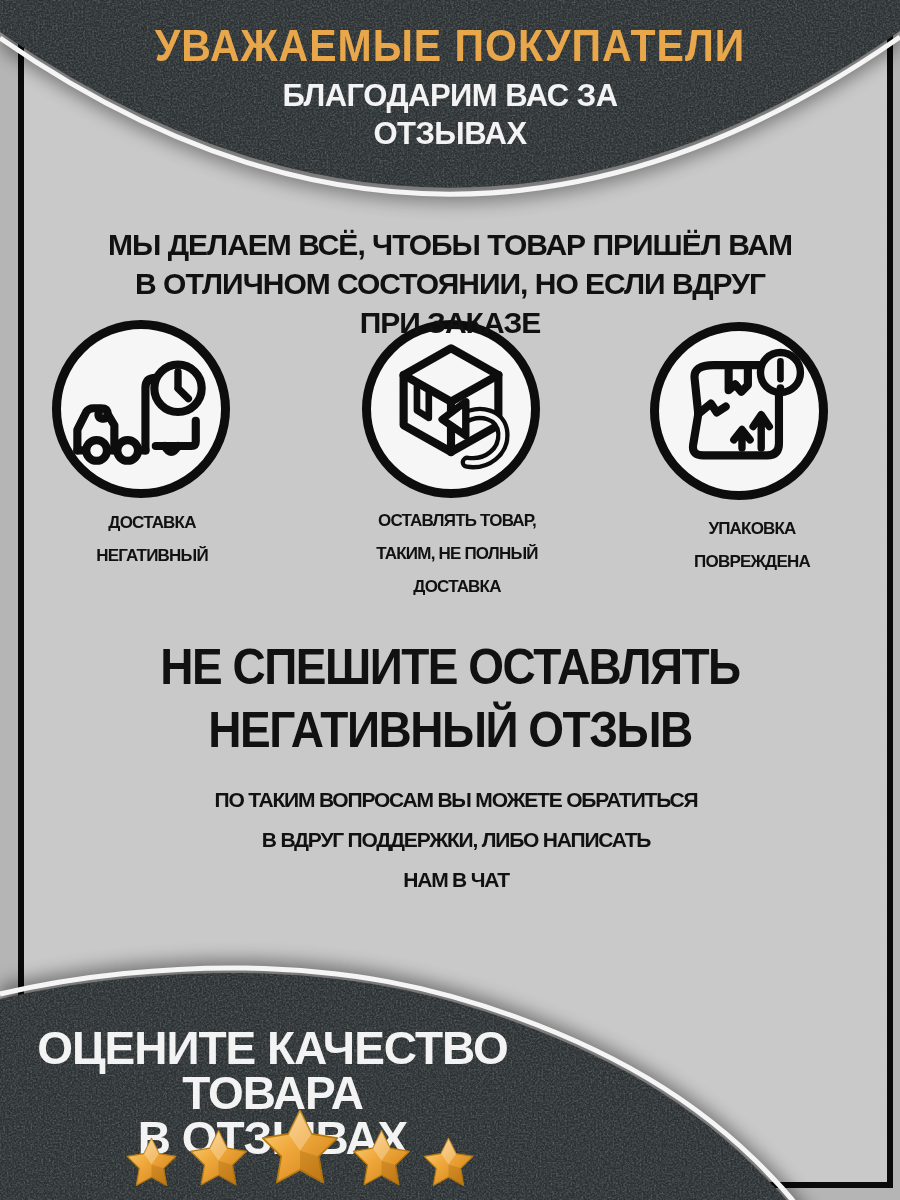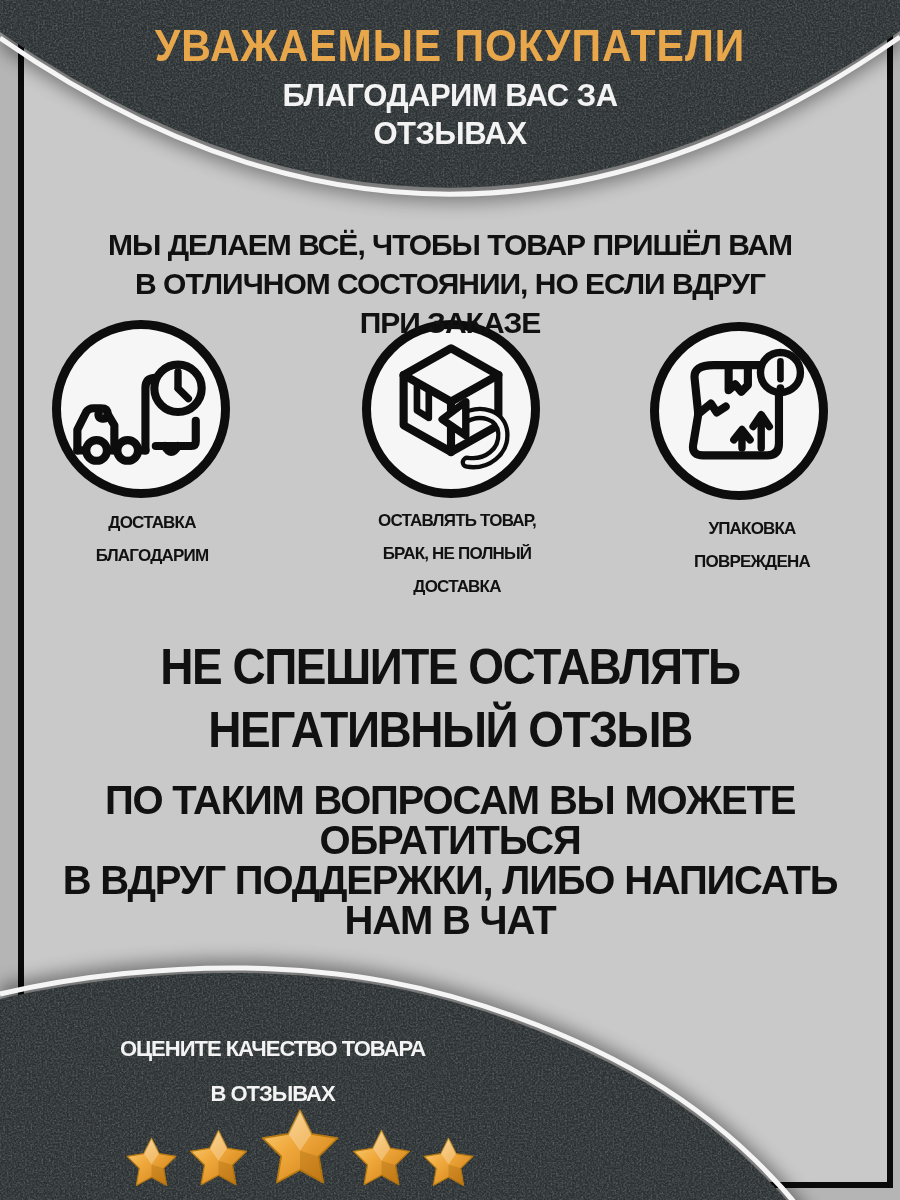--- a/index.html
+++ b/index.html
@@ -11,22 +11,22 @@
     -webkit-font-smoothing:antialiased;
   }
   .bg{position:absolute;left:0;top:0;z-index:0;}
   .t{position:absolute;z-index:3;text-align:center;color:#111;}
   .gold{color:#e9a74b;}
   .white{color:#f3f3f3;}
   .title{left:0;width:900px;top:21px;font-size:41px;line-height:47px;letter-spacing:1px;transform:scaleY(1.08);transform-origin:top center;}
   .subtitle{left:0;width:900px;top:77px;font-size:31px;line-height:38px;letter-spacing:-0.5px;}
   .intro{left:35px;width:830px;top:205px;font-size:30px;line-height:39px;letter-spacing:-1px;margin-top:20px;}
   .warning{left:0;width:900px;top:636px;font-size:46px;line-height:57px;letter-spacing:-1.5px;transform:scaleY(1.1);transform-origin:top center;}
-  .support{left:35px;width:830px;top:780px;font-size:40px;line-height:40px;letter-spacing:-1.2px;}
-  .footer-text{left:0;width:545px;top:1026px;font-size:22px;line-height:45px;letter-spacing:-1px;}
+  .support{left:41px;width:830px;top:780px;font-size:21px;line-height:40px;letter-spacing:-1.2px;}
+  .footer-text{left:0;width:545px;top:1026px;font-size:46px;line-height:45px;letter-spacing:-1px;}
   .issue-label{font-size:17px;line-height:33px;letter-spacing:-0.8px;}
   .lbl1{left:2px;width:300px;top:506px;}
   .lbl2{left:307px;width:300px;top:504px;}
   .lbl3{left:602px;width:300px;top:512px;}
   .circle{
     position:absolute;z-index:2;width:160px;height:160px;border-radius:50%;
     background:#f6f6f6;border:9px solid #0d0d0d;box-sizing:content-box;
   }
   .c1{left:52px;top:320px;}
   .c2{left:362px;top:320px;}
@@ -128,25 +128,25 @@
       <path d="M52,75 V64 M46.5,69.5 L52,62.5 L57.5,69.5" stroke-width="5"></path>
       <path d="M65,75 V54 M59.5,60.5 L65,52.5 L70.5,60.5" stroke-width="5"></path>
       <circle cx="78" cy="24" r="13.5" fill="#f6f6f6" stroke-width="5"></circle>
       <path d="M78,16.5 V28.5" stroke-width="4.5"></path>
       <circle cx="78" cy="34.5" r="2.6" fill="#0d0d0d" stroke="none"></circle>
     </svg>
   </div>
 
   <div class="t issue-label lbl1">
     <div>ДОСТАВКА</div>
-    <div>БЛАГОДАРИМ</div>
+    <div>НЕГАТИВНЫЙ</div>
   </div>
   <div class="t issue-label lbl2">
     <div>ОСТАВЛЯТЬ ТОВАР,</div>
-    <div>БРАК, НЕ ПОЛНЫЙ</div>
+    <div>ТАКИМ, НЕ ПОЛНЫЙ</div>
     <div>ДОСТАВКА</div>
   </div>
   <div class="t issue-label lbl3">
     <div>УПАКОВКА</div>
     <div>ПОВРЕЖДЕНА</div>
   </div>
 
   <div class="t warning">
     <div>НЕ СПЕШИТЕ ОСТАВЛЯТЬ</div>
     <div>НЕГАТИВНЫЙ ОТЗЫВ</div>

